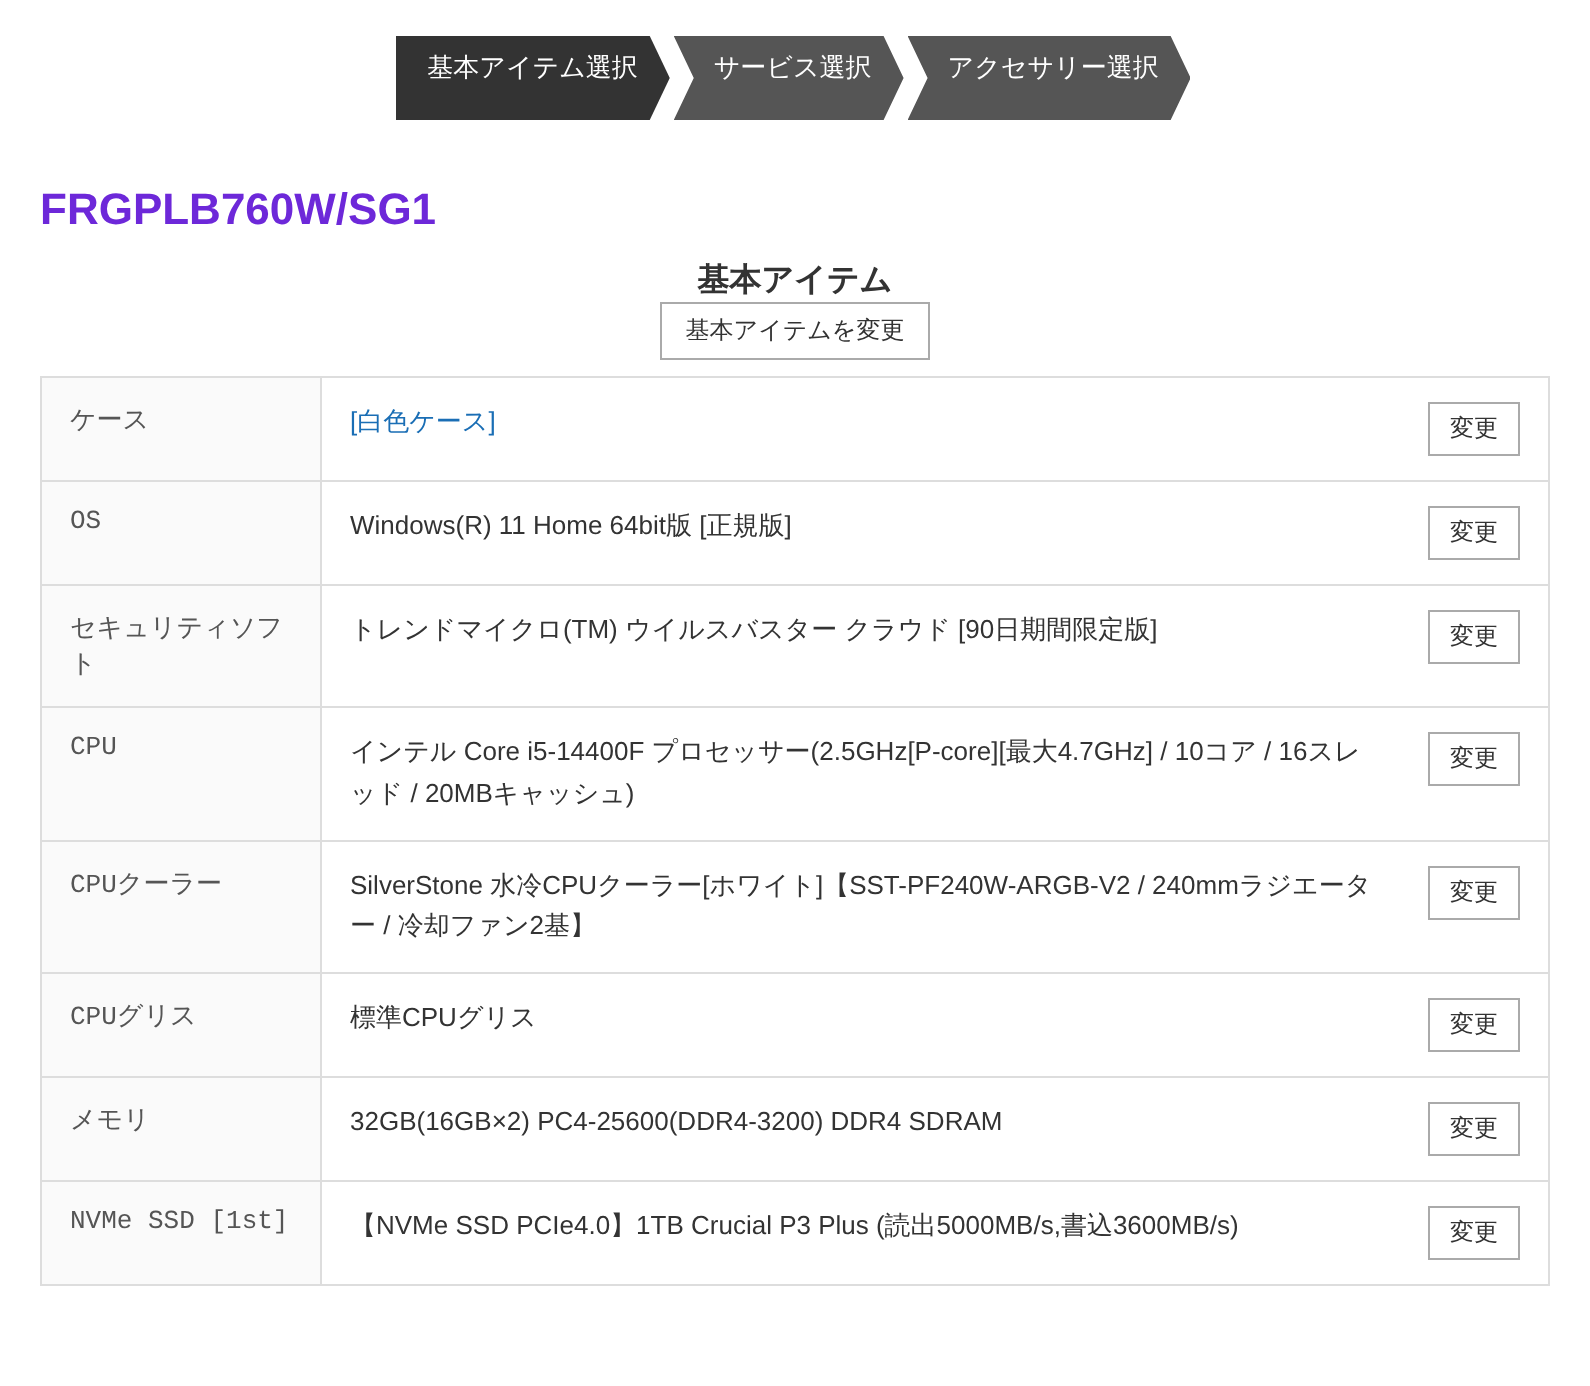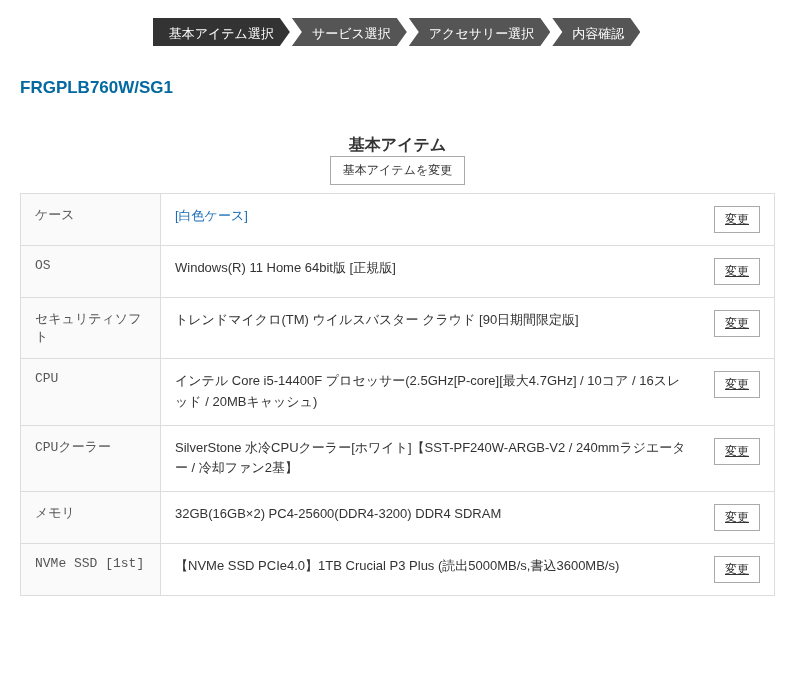--- a/index.html
+++ b/index.html
@@ -22,21 +22,21 @@
       display: flex;
       align-items: center;
       list-style: none;
     }
     .breadcrumb-item {
       display: flex;
       align-items: center;
       background: #555;
       color: #fff;
       font-size: 13px;
-      padding: 7px 16px 3px 20px;
+      padding: 7px 16px 17px 20px;
       position: relative;
       margin-right: 2px;
       clip-path: polygon(0 0, calc(100% - 10px) 0, 100% 50%, calc(100% - 10px) 100%, 0 100%, 10px 50%);
     }
     .breadcrumb-item:first-child {
       clip-path: polygon(0 0, calc(100% - 10px) 0, 100% 50%, calc(100% - 10px) 100%, 0 100%);
       padding-left: 16px;
     }
     .breadcrumb-item.active {
       background: #333;
@@ -47,24 +47,24 @@
       padding: 16px 20px 20px;
     }
 
     .breadcrumb-label {
       font-size: 11px;
       color: #666;
       margin-bottom: 2px;
     }
 
     .page-title {
-      font-size: 17px;
+      font-size: 22px;
       font-weight: bold;
-      color: #0369a1;
-      margin-bottom: 37px;
+      color: #6d28d9;
+      margin-bottom: 12px;
     }
 
     
     .section-header {
       display: flex;
       justify-content: space-between;
       align-items: center;
       margin-bottom: 8px;
       flex-direction: column;
     }
@@ -118,36 +118,34 @@
       vertical-align: middle;
     }
     .btn-change {
       background: #fff;
       border: 1px solid #aaa;
       color: #333;
       font-size: 12px;
       padding: 4px 10px;
       cursor: pointer;
       white-space: nowrap;
-      text-decoration: underline;
     }
     .link-style {
       color: #1a6eb5;
       text-decoration: none;
     }
   </style>
 </head>
 <body>
 
 <nav class="breadcrumb-nav">
   <ul class="breadcrumb-list">
   <li class="breadcrumb-item active">基本アイテム選択</li>
       <li class="breadcrumb-item">サービス選択</li>
       <li class="breadcrumb-item">アクセサリー選択</li>
-      <li class="breadcrumb-item">内容確認</li>
     </ul>
 </nav>
 
 <div class="page-content">
   <h1 class="page-title">FRGPLB760W/SG1</h1>
 
   <div class="section-header">
     <h2 class="section-title">基本アイテム</h2>
     <button class="btn-change-basic">基本アイテムを変更</button>
   </div>
@@ -173,20 +171,25 @@
           <td class="col-label">CPU</td>
           <td class="col-value">インテル Core i5-14400F プロセッサー(2.5GHz[P-core][最大4.7GHz] / 10コア / 16スレッド / 20MBキャッシュ)</td>
           <td class="col-action"><button class="btn-change">変更</button></td>
         </tr>
         <tr>
           <td class="col-label">CPUクーラー</td>
           <td class="col-value">SilverStone 水冷CPUクーラー[ホワイト]【SST-PF240W-ARGB-V2 / 240mmラジエーター / 冷却ファン2基】</td>
           <td class="col-action"><button class="btn-change">変更</button></td>
         </tr>
         <tr>
+          <td class="col-label">CPUグリス</td>
+          <td class="col-value">標準CPUグリス</td>
+          <td class="col-action"><button class="btn-change">変更</button></td>
+        </tr>
+        <tr>
           <td class="col-label">メモリ</td>
           <td class="col-value">32GB(16GB×2) PC4-25600(DDR4-3200) DDR4 SDRAM</td>
           <td class="col-action"><button class="btn-change">変更</button></td>
         </tr>
         <tr>
           <td class="col-label">NVMe SSD [1st]</td>
           <td class="col-value">【NVMe SSD PCIe4.0】1TB Crucial P3 Plus (読出5000MB/s,書込3600MB/s)</td>
           <td class="col-action"><button class="btn-change">変更</button></td>
         </tr>
       </tbody>

